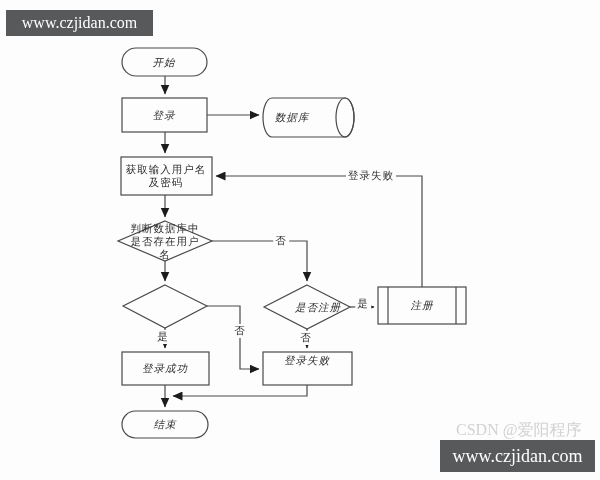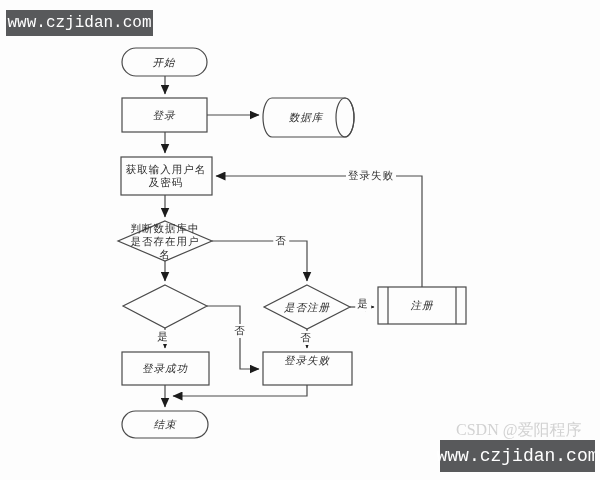--- a/index.html
+++ b/index.html
@@ -18,21 +18,21 @@
   .nowrap{white-space:nowrap;font-style:italic;}
   .w84{width:86px;}
   .w74{width:76px;}
   .elabel{
     position:absolute;transform:translate(-50%,-50%);
     font-size:10.5px;color:var(--text);background:var(--bg);
     padding:0 2px;white-space:nowrap;letter-spacing:1px;
   }
   .banner{
     position:absolute;background:var(--banner-bg);color:var(--banner-text);
-    font-family:Liberation Mono, monospace;
+    font-family:Liberation Serif, serif;
     display:flex;align-items:center;justify-content:center;
   }
   #banner-top{left:6px;top:10px;width:147px;height:26px;font-size:16px;}
   #banner-bottom{left:440px;top:440px;width:155px;height:32px;font-size:18px;}
   #csdn-credit{
     position:absolute;left:456px;top:420px;font-size:16px;
     color:var(--csdn-text);font-family:Liberation Serif, serif;
     white-space:nowrap;
   }
 </style>
@@ -76,24 +76,24 @@
       <path d="M207,306 H240 V369 H259" marker-end="url(#arrow)"></path>
       <path d="M350,307 H374" marker-end="url(#arrow)"></path>
       <path d="M307,329 V348" marker-end="url(#arrow)"></path>
       <path d="M165,385 V407" marker-end="url(#arrow)"></path>
       <path d="M307,385 V396 H173" marker-end="url(#arrow)"></path>
     </g>
   </svg>
 
   <div class="nlabel nowrap" style="left:164px;top:62px">开始</div>
   <div class="nlabel nowrap" style="left:164px;top:115px">登录</div>
-  <div class="nlabel nowrap" style="left:306px;top:117px">数据库</div>
+  <div class="nlabel nowrap" style="left:292px;top:117px">数据库</div>
   <div class="nlabel w74" style="left:165px;top:241px">判断数据库中是否存在用户名</div>
   <div class="nlabel w84" style="left:166px;top:176px">获取输入用户名及密码</div>
-  <div class="nlabel nowrap" style="left:307px;top:307px">是否注册</div>
+  <div class="nlabel nowrap" style="left:318px;top:307px">是否注册</div>
   <div class="nlabel nowrap" style="left:422px;top:305px">注册</div>
   <div class="nlabel nowrap" style="left:165px;top:368px">登录成功</div>
   <div class="nlabel nowrap" style="left:307px;top:360px">登录失败</div>
   <div class="nlabel nowrap" style="left:165px;top:424px">结束</div>
 
   <span class="elabel" style="left:371px;top:176px">登录失败</span>
   <span class="elabel" style="left:281px;top:241px">否</span>
   <span class="elabel" style="left:163px;top:337px">是</span>
   <span class="elabel" style="left:240px;top:331px">否</span>
   <span class="elabel" style="left:363px;top:304px">是</span>

